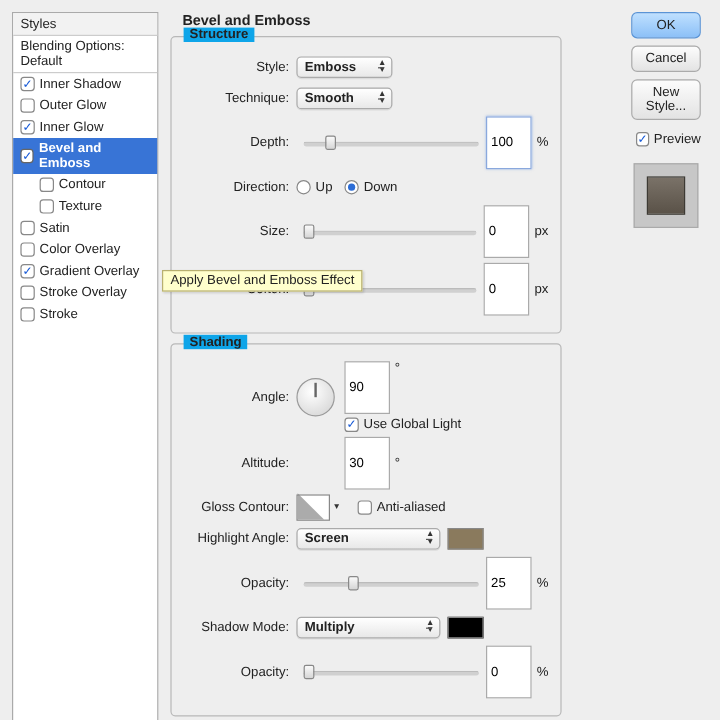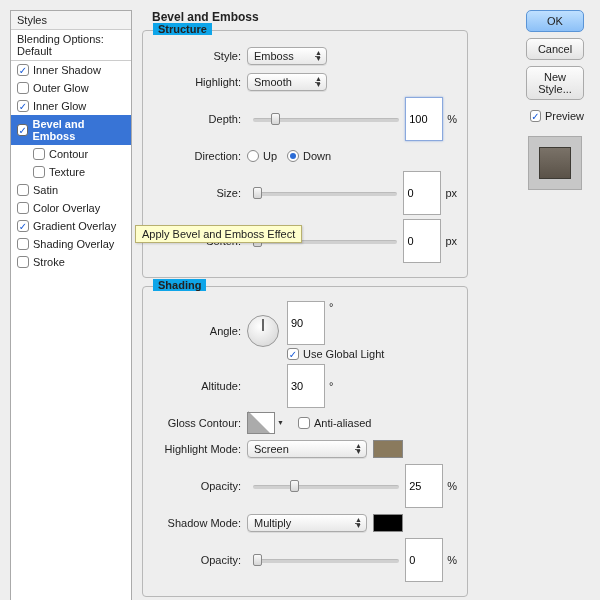--- a/index.html
+++ b/index.html
@@ -99,20 +99,21 @@
   border: 1px solid #aaa;
   border-radius: 4px;
   background: linear-gradient(#fff,#e8e8e8);
   padding: 2px 18px 2px 6px;
   font-size: 11px;
   min-width: 80px;
   position: relative;
   display:inline-flex;
   align-items:center;
   box-shadow: 0 1px 0 rgba(0,0,0,0.08);
+  font-weight: bold;
 }
 .select::after {
   content:"";
   position:absolute;
   right:5px; top:50%;
   transform:translateY(-50%);
   width:7px;height:10px;
   background:
     linear-gradient(#555,#555) center/5px 1px no-repeat;
 }
@@ -259,21 +260,21 @@
         <div class="left-item">
           <span class="cbx"></span>
           <span>Color Overlay</span>
         </div>
         <div class="left-item">
           <span class="cbx">✓</span>
           <span>Gradient Overlay</span>
         </div>
         <div class="left-item">
           <span class="cbx"></span>
-          <span>Shading Overlay</span>
+          <span>Stroke Overlay</span>
         </div>
         <div class="left-item">
           <span class="cbx"></span>
           <span>Stroke</span>
         </div>
       </div>
   </div>
 
   <div class="center">
     <div class="section-title">Bevel and Emboss</div>
@@ -283,21 +284,21 @@
 
       <div class="row">
         <div class="lbl">Style:</div>
         <div class="select">
           <span>Emboss</span>
           <span class="arrows">▲<br>▼</span>
         </div>
       </div>
 
       <div class="row">
-        <div class="lbl">Highlight:</div>
+        <div class="lbl">Technique:</div>
         <div class="select">
           <span>Smooth</span>
           <span class="arrows">▲<br>▼</span>
         </div>
       </div>
 
       <div class="row">
         <div class="lbl">Depth:</div>
         <div class="slider">
             <div class="thumb" style="left:12%"></div>
@@ -361,21 +362,21 @@
       <div class="row">
         <div class="lbl">Gloss Contour:</div>
         <span class="contour-swatch"></span>
         <span class="contour-arrows">▼</span>
         <span style="width:14px"></span>
         <span class="cbx"></span>
         <span style="margin-left:4px">Anti-aliased</span>
       </div>
 
       <div class="row">
-        <div class="lbl">Highlight Mode:</div>
+        <div class="lbl">Highlight Angle:</div>
         <div class="select" style="min-width:120px">
           <span>Screen</span>
           <span class="arrows">▲<br>▼</span>
         </div>
         <span class="swatch" style="margin-left: 6px; background: rgb(138, 122, 93);"></span>
       </div>
 
       <div class="row">
         <div class="lbl">Opacity:</div>
         <div class="slider">

